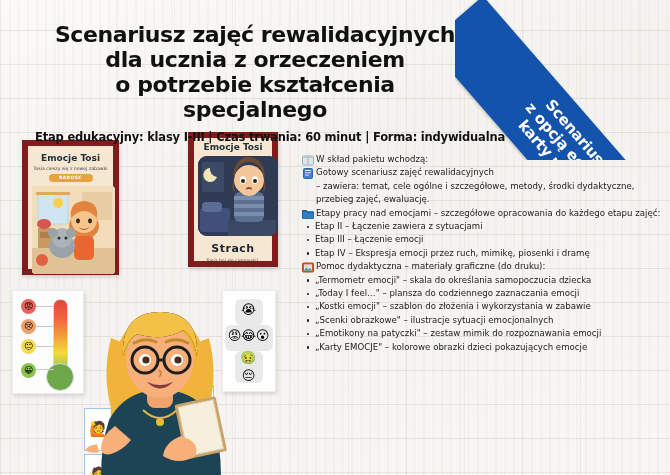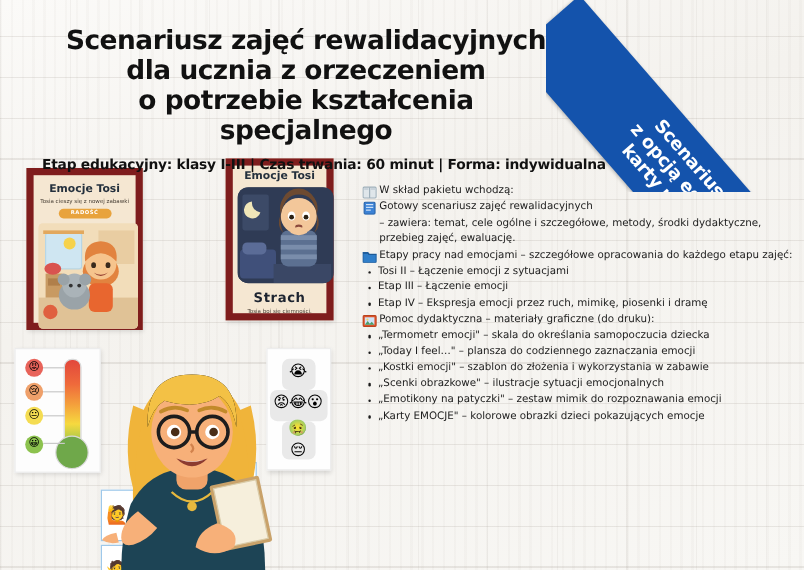--- a/index.html
+++ b/index.html
@@ -354,21 +354,21 @@
   <div class="row">
     <span class="ico">
       <svg viewBox="0 0 12 11" width="12" height="11">
           <path d="M0.5 2.5 h4 l1.2 1.4 h5.8 v6 a1 1 0 0 1 -1 1 h-9 a1 1 0 0 1 -1 -1 z" fill="#2f7ec9" stroke="#2463a3"></path>
           <path d="M0.5 3 h4 l1 1.1 h6" fill="none" stroke="#1d5a96"></path>
         </svg>
     </span>
     <span class="txt">Etapy pracy nad emocjami – szczegółowe opracowania do każdego etapu zajęć:</span>
   </div>
   <ul class="bl">
-    <li>Tosi II – Łączenie emocji z sytuacjami</li>
+    <li>Etap II – Łączenie zawiera z sytuacjami</li>
     <li>Etap III – Łączenie emocji</li>
     <li>Etap IV – Ekspresja emocji przez ruch, mimikę, piosenki i dramę</li>
   </ul>
 
   <div class="row">
     <span class="ico">
       <svg viewBox="0 0 12 11" width="12" height="11">
           <rect x="0.5" y="1" width="11" height="9" rx="1" fill="#e4572e" stroke="#b8431f"></rect>
           <rect x="2" y="2.4" width="8" height="6.2" fill="#cfe2f7"></rect>
           <circle cx="4.2" cy="4.3" r="0.9" fill="#f4d35e"></circle>

